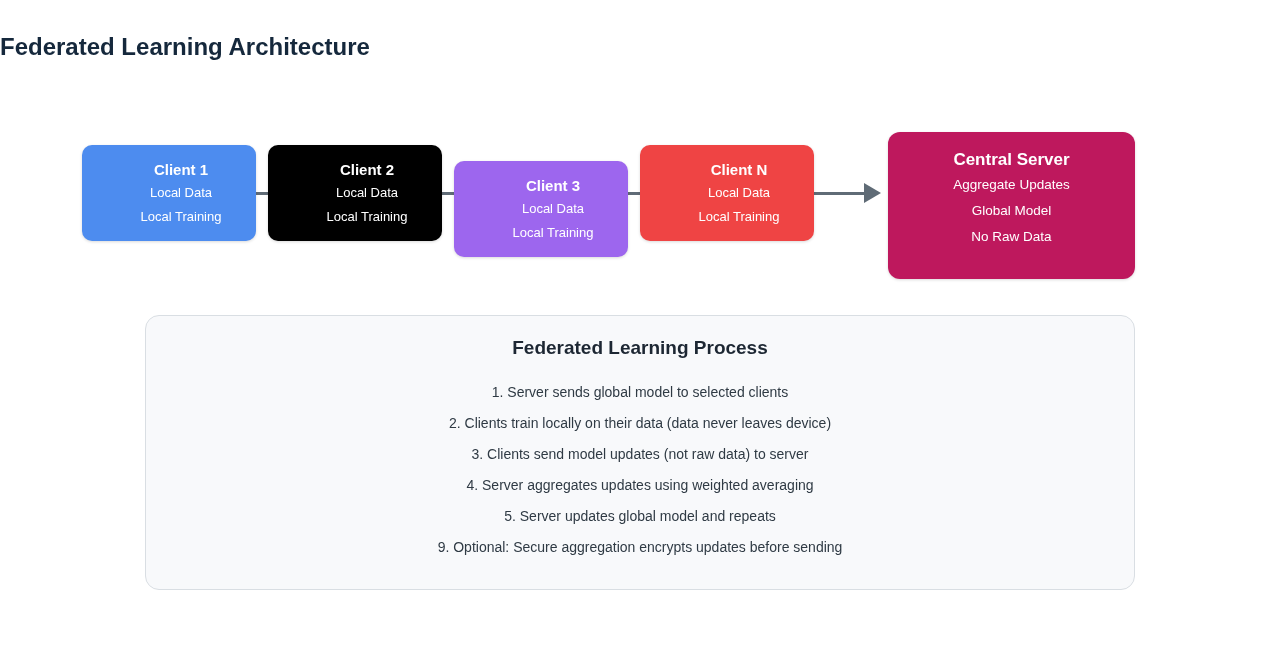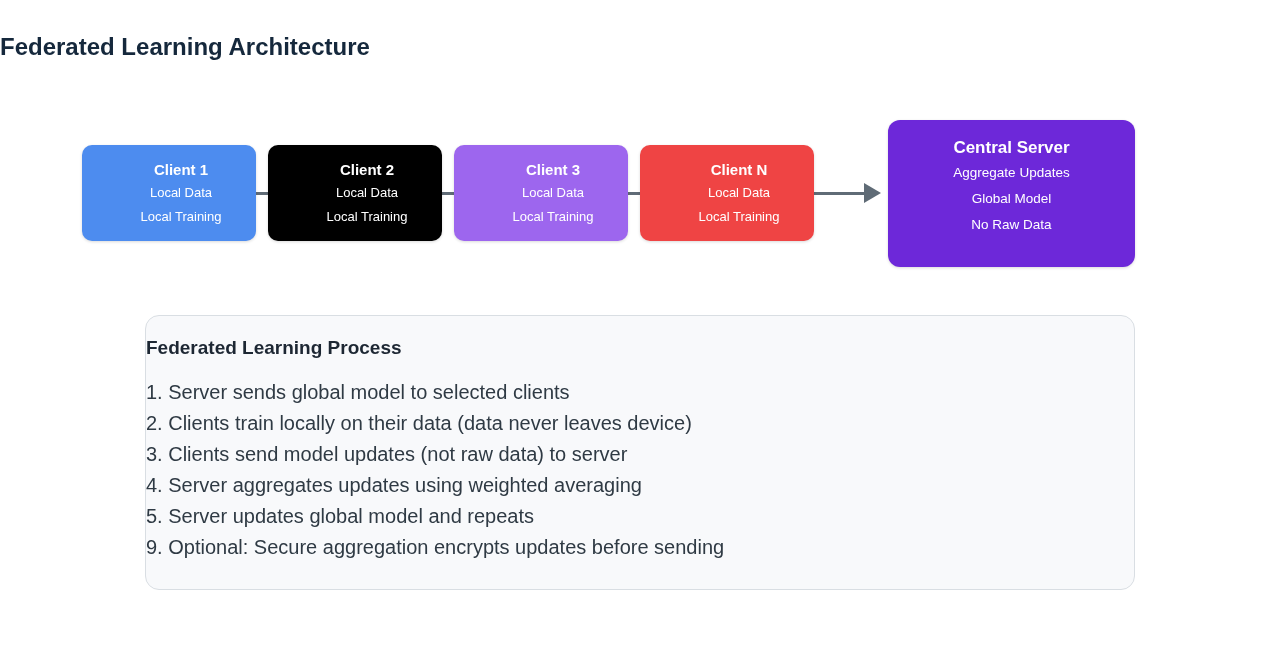--- a/index.html
+++ b/index.html
@@ -105,35 +105,35 @@
   .process-panel {
     position: absolute;
     left: 145px;
     top: 315px;
     width: 990px;
     height: 275px;
     box-sizing: border-box;
     background: #f8f9fb;
     border: 1.5px solid #d9dee3;
     border-radius: 14px;
-    text-align: left;
+    text-align: center;
   }
   .process-title {
     margin: 0;
     padding-top: 20px;
     font-size: 19px;
     font-weight: bold;
     line-height: 24px;
     color: #1d2733;
   }
   .process-steps {
     margin-top: 17px;
   }
   .process-step {
-    font-size: 20px;
+    font-size: 14px;
     line-height: 31px;
     color: #2f3a44;
   }
 </style>
 </head>
 <body>
 
 <div class="canvas">
 
   <h1 class="diagram-title">Federated Learning Architecture</h1>
@@ -148,33 +148,33 @@
       <div class="node-line">Local Data</div>
       <div class="node-line">Local Training</div>
     </div>
 
     <div class="client-box c1" style="background-color: #000000;">
       <div class="node-title">Client 2</div>
       <div class="node-line">Local Data</div>
       <div class="node-line">Local Training</div>
     </div>
 
-    <div class="client-box c2" style="background-color: rgb(157, 102, 238);">
+    <div class="client-box c2" style="background-color: rgb(157, 102, 238); margin-top: 16px;">
       <div class="node-title">Client 3</div>
       <div class="node-line">Local Data</div>
       <div class="node-line">Local Training</div>
     </div>
 
     <div class="client-box c3" style="background-color: #ef4444;">
       <div class="node-title">Client N</div>
       <div class="node-line">Local Data</div>
       <div class="node-line">Local Training</div>
     </div>
 
-    <div class="server-box" style="background-color: #6d28d9;">
+    <div class="server-box" style="background-color: #be185d; margin-top: 12px;">
       <div class="server-title">Central Server</div>
       <div class="node-line">Aggregate Updates</div>
       <div class="node-line">Global Model</div>
       <div class="node-line">No Raw Data</div>
     </div>
 
   </div>
 
   <div class="process-panel">
     <h2 class="process-title">Federated Learning Process</h2>

